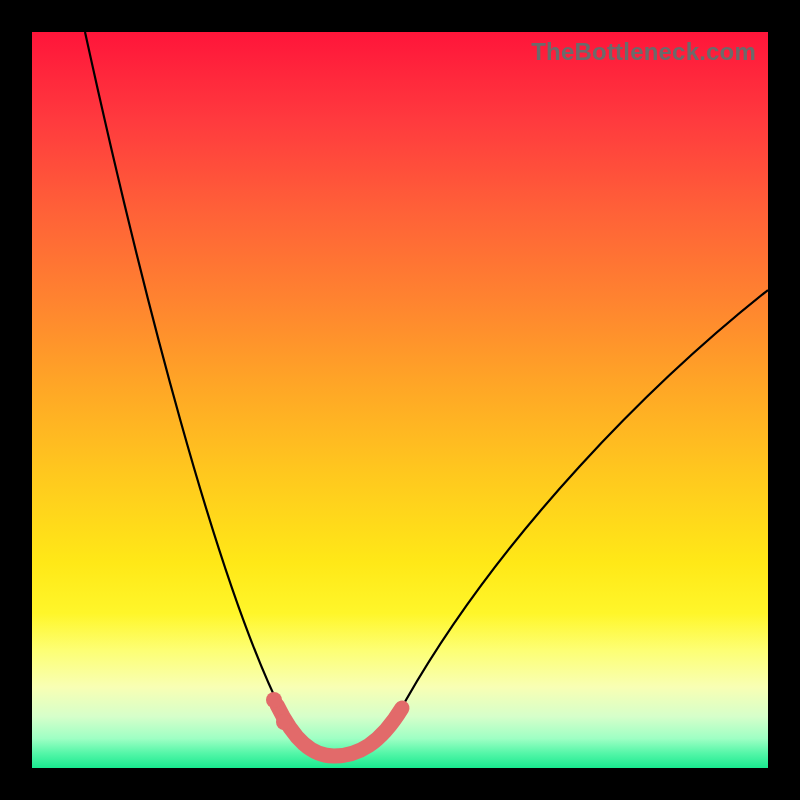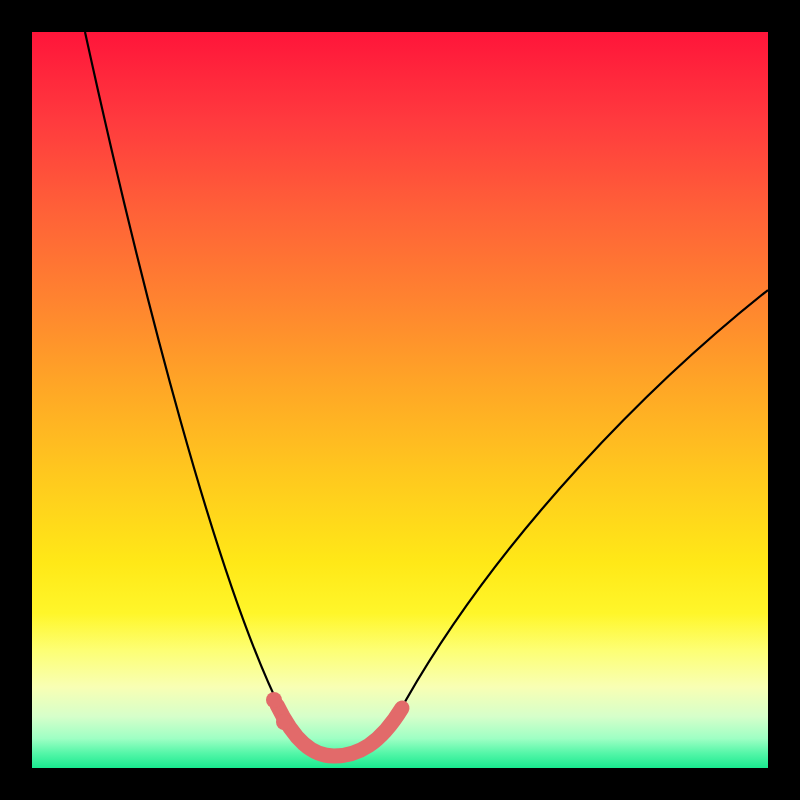--- a/index.html
+++ b/index.html
@@ -72,14 +72,15 @@
 
     <svg width="736" height="736" viewBox="0 0 736 736" preserveAspectRatio="none">
       <g id="curve-group">
           <path d="M 53 0 C 110 260, 185 550, 250 680 C 268 712, 282 725, 302 725 C 328 725, 350 712, 374 668 C 470 500, 620 350, 736 258" stroke="#000000" stroke-width="2.2" fill="none"></path>
           <path d="M 245 673 C 262 708, 280 724, 302 724 C 326 724, 348 712, 370 676" stroke="#e26a6a" stroke-width="15" fill="none" stroke-linecap="round"></path>
           <circle cx="242" cy="668" r="8" fill="#e26a6a"></circle>
           <circle cx="252" cy="690" r="8" fill="#e26a6a"></circle>
         </g>
     </svg>
 
+    <div class="watermark">TheBottleneck.com</div>
   </div>
 </div>
 
 </body></html>

